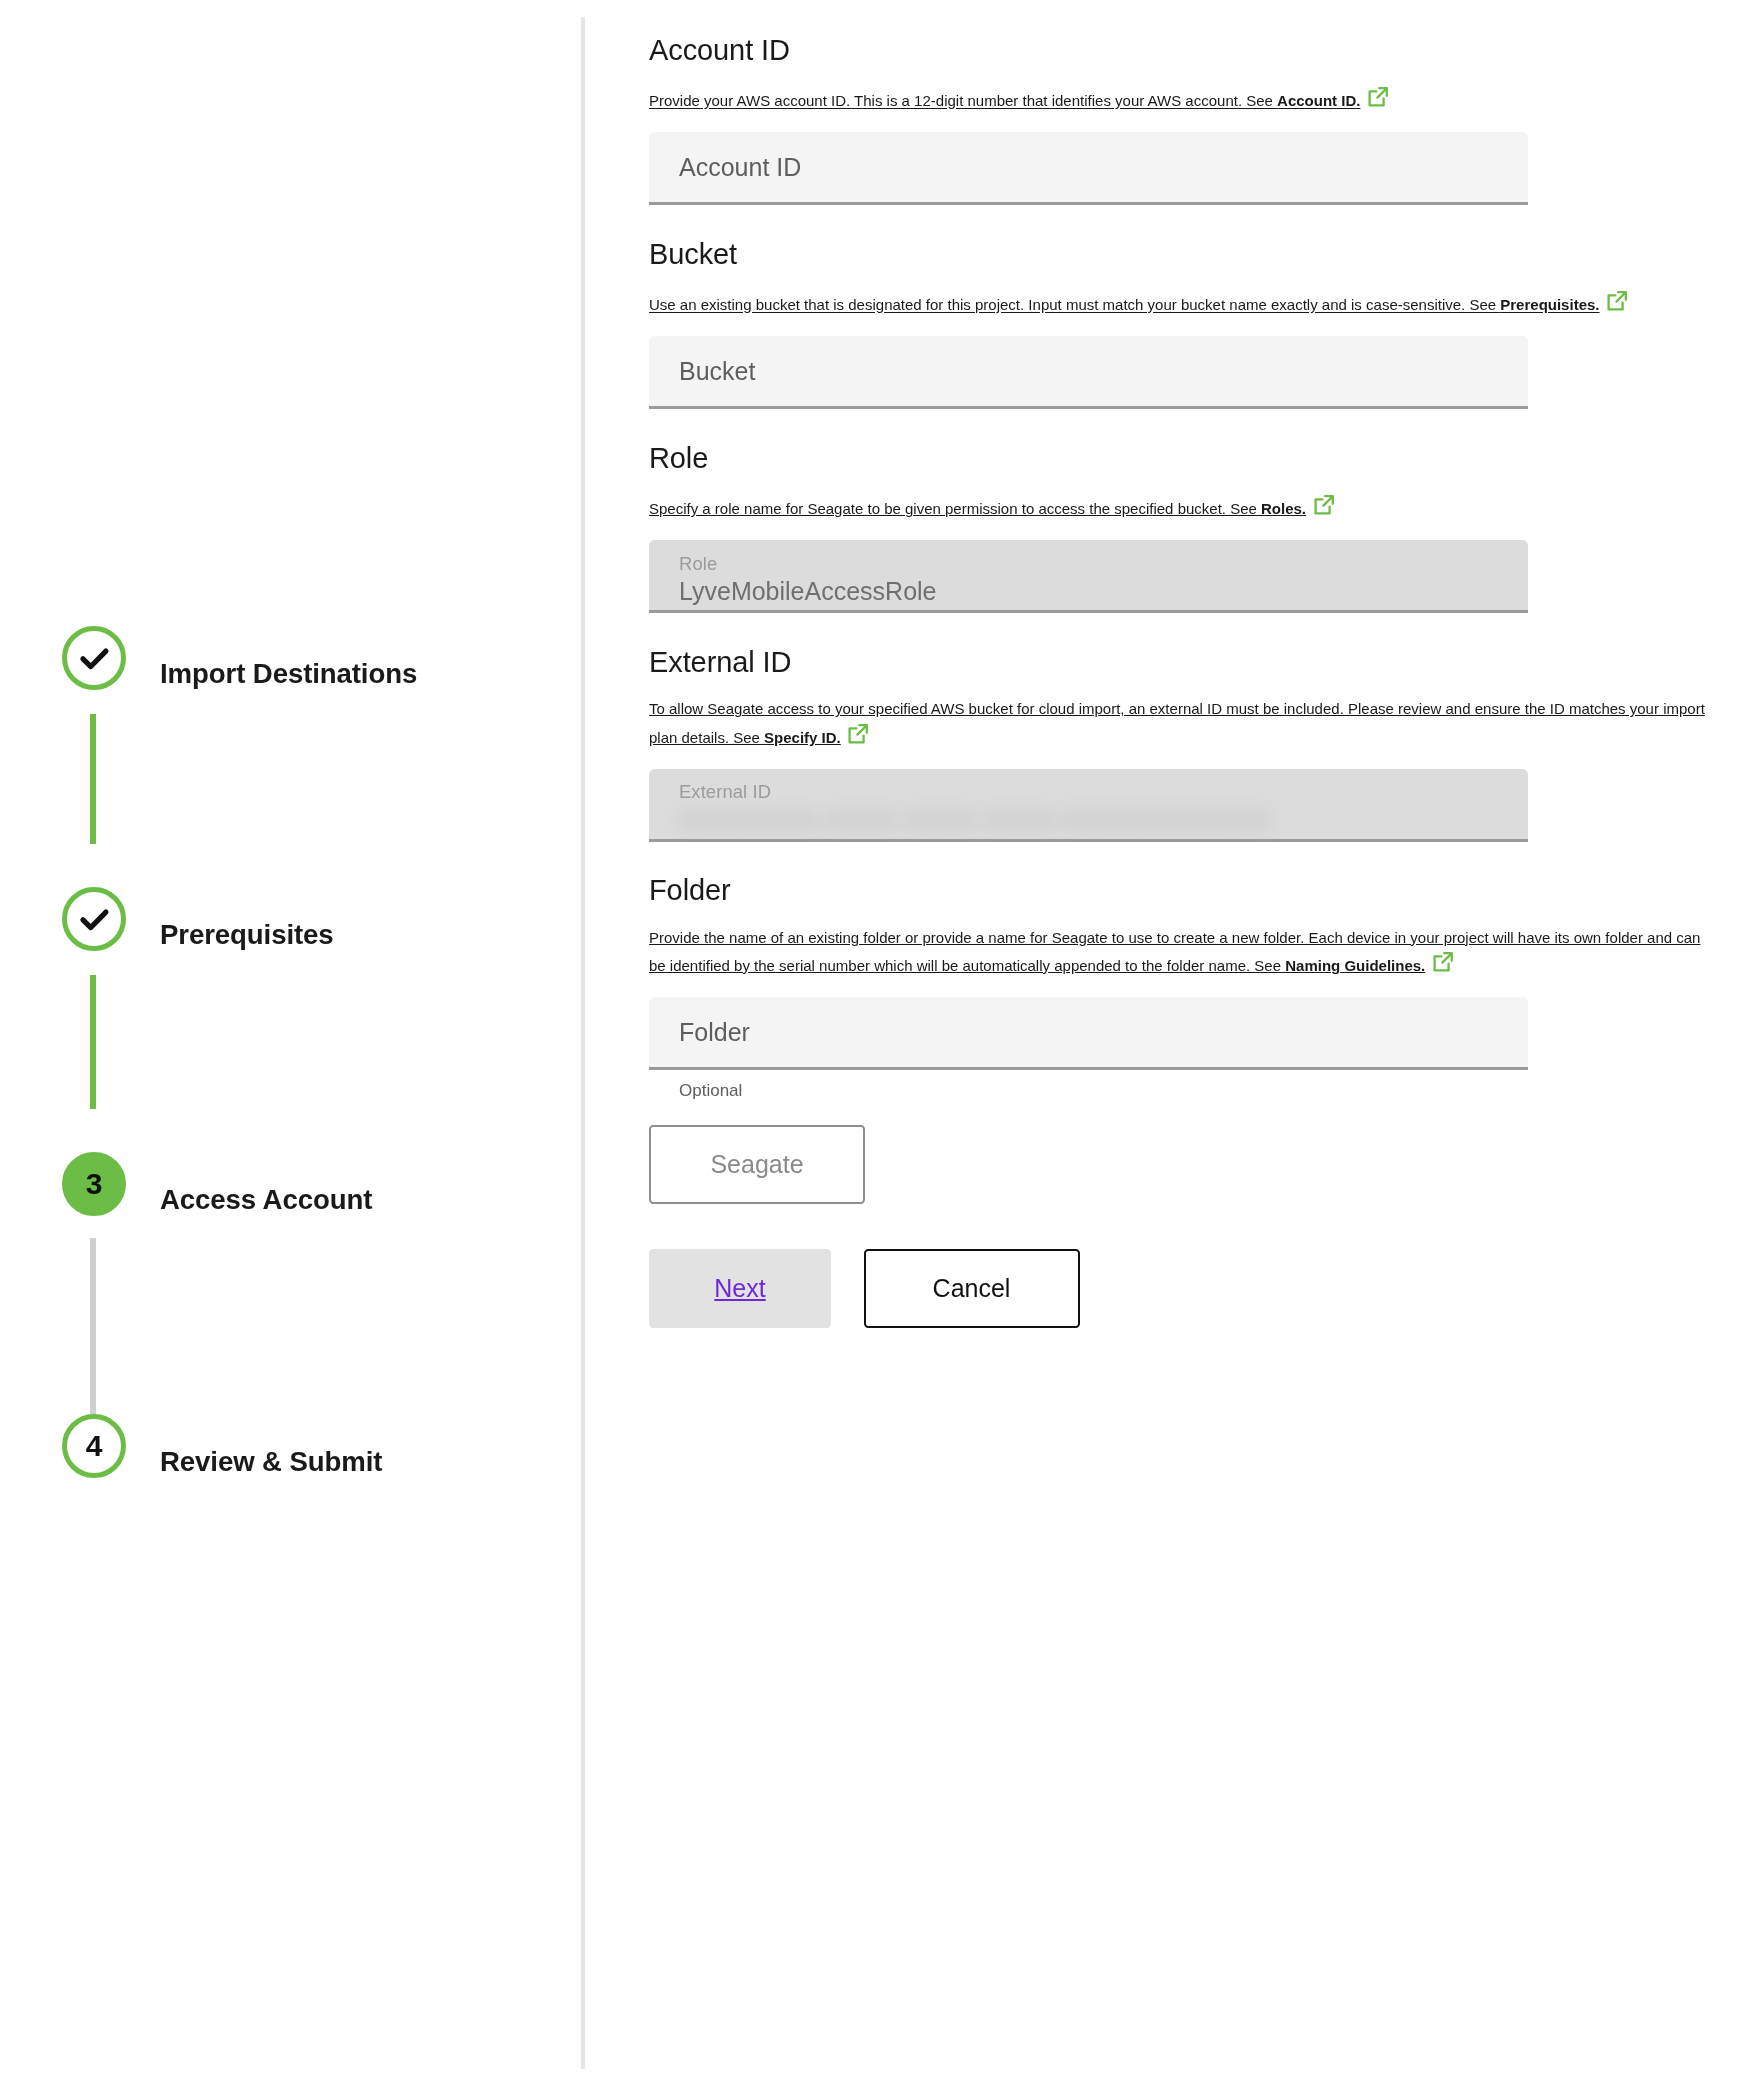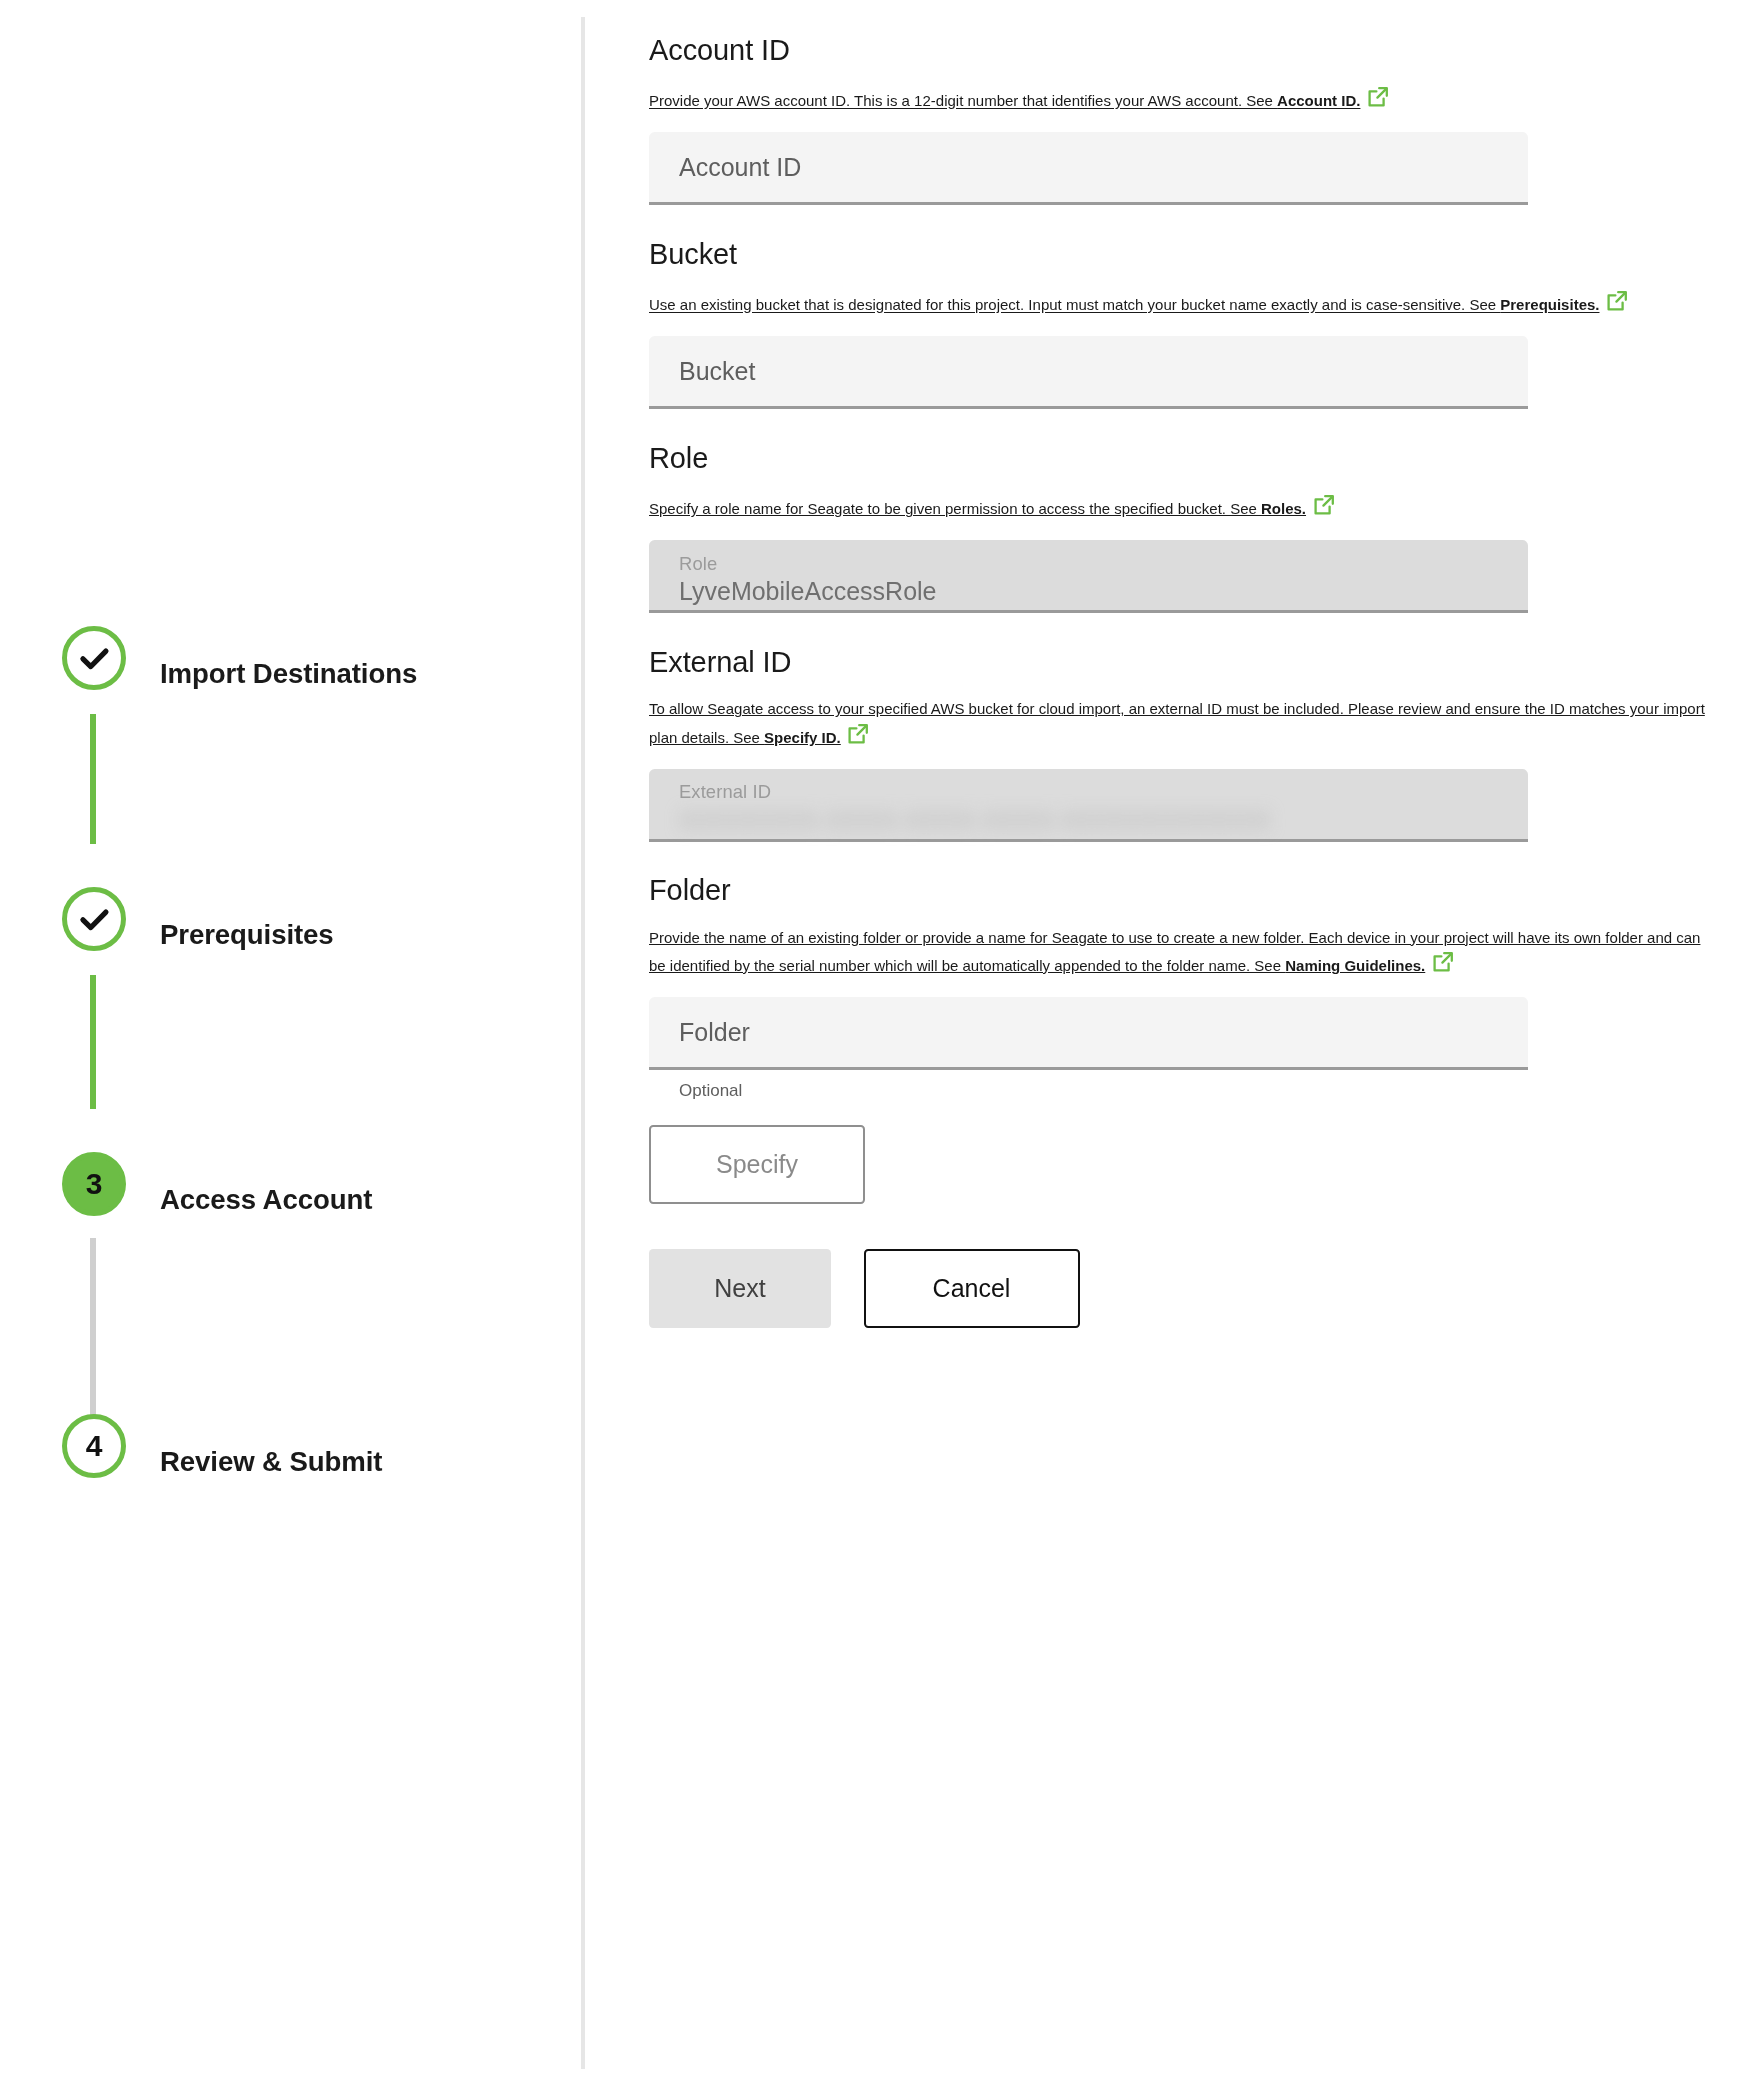--- a/index.html
+++ b/index.html
@@ -209,21 +209,22 @@
     margin-top: 45px;
     display: flex;
     align-items: center;
     gap: 32.5px;
   }
   .btn-next {
     width: 182px;
     height: 79px;
     background: #e2e2e2;
     border: none;
-    color: #404040;
+    color: #6d28d9;
+    text-decoration: underline;
   }
   .btn-cancel {
     width: 216px;
     height: 79px;
     background: #ffffff;
     border: 2.8px solid #111111;
     color: #111111;
   }
 </style>
 </head>
@@ -339,21 +340,21 @@
             <path d="M20.4 3.6 L11.4 12.6" fill="none" stroke="#6cbd45" stroke-width="2.3" stroke-linecap="round"></path>
             <path d="M17.6 13.6 V20.4 H3.6 V6.4 H10.4" fill="none" stroke="#6cbd45" stroke-width="2.3" stroke-linecap="round" stroke-linejoin="round"></path>
           </svg></span></p>
       <div class="input-wrap">
         <span class="input-placeholder">Folder</span>
       </div>
       <div class="helper-text">Optional</div>
     </div>
 
     
-    <button class="btn btn-validate">Specify</button>
+    <button class="btn btn-validate">Seagate</button>
 
     
     <div class="action-row">
       <button class="btn btn-next">Next</button>
       <button class="btn btn-cancel">Cancel</button>
     </div>
 
   </div>
 
 </div>

